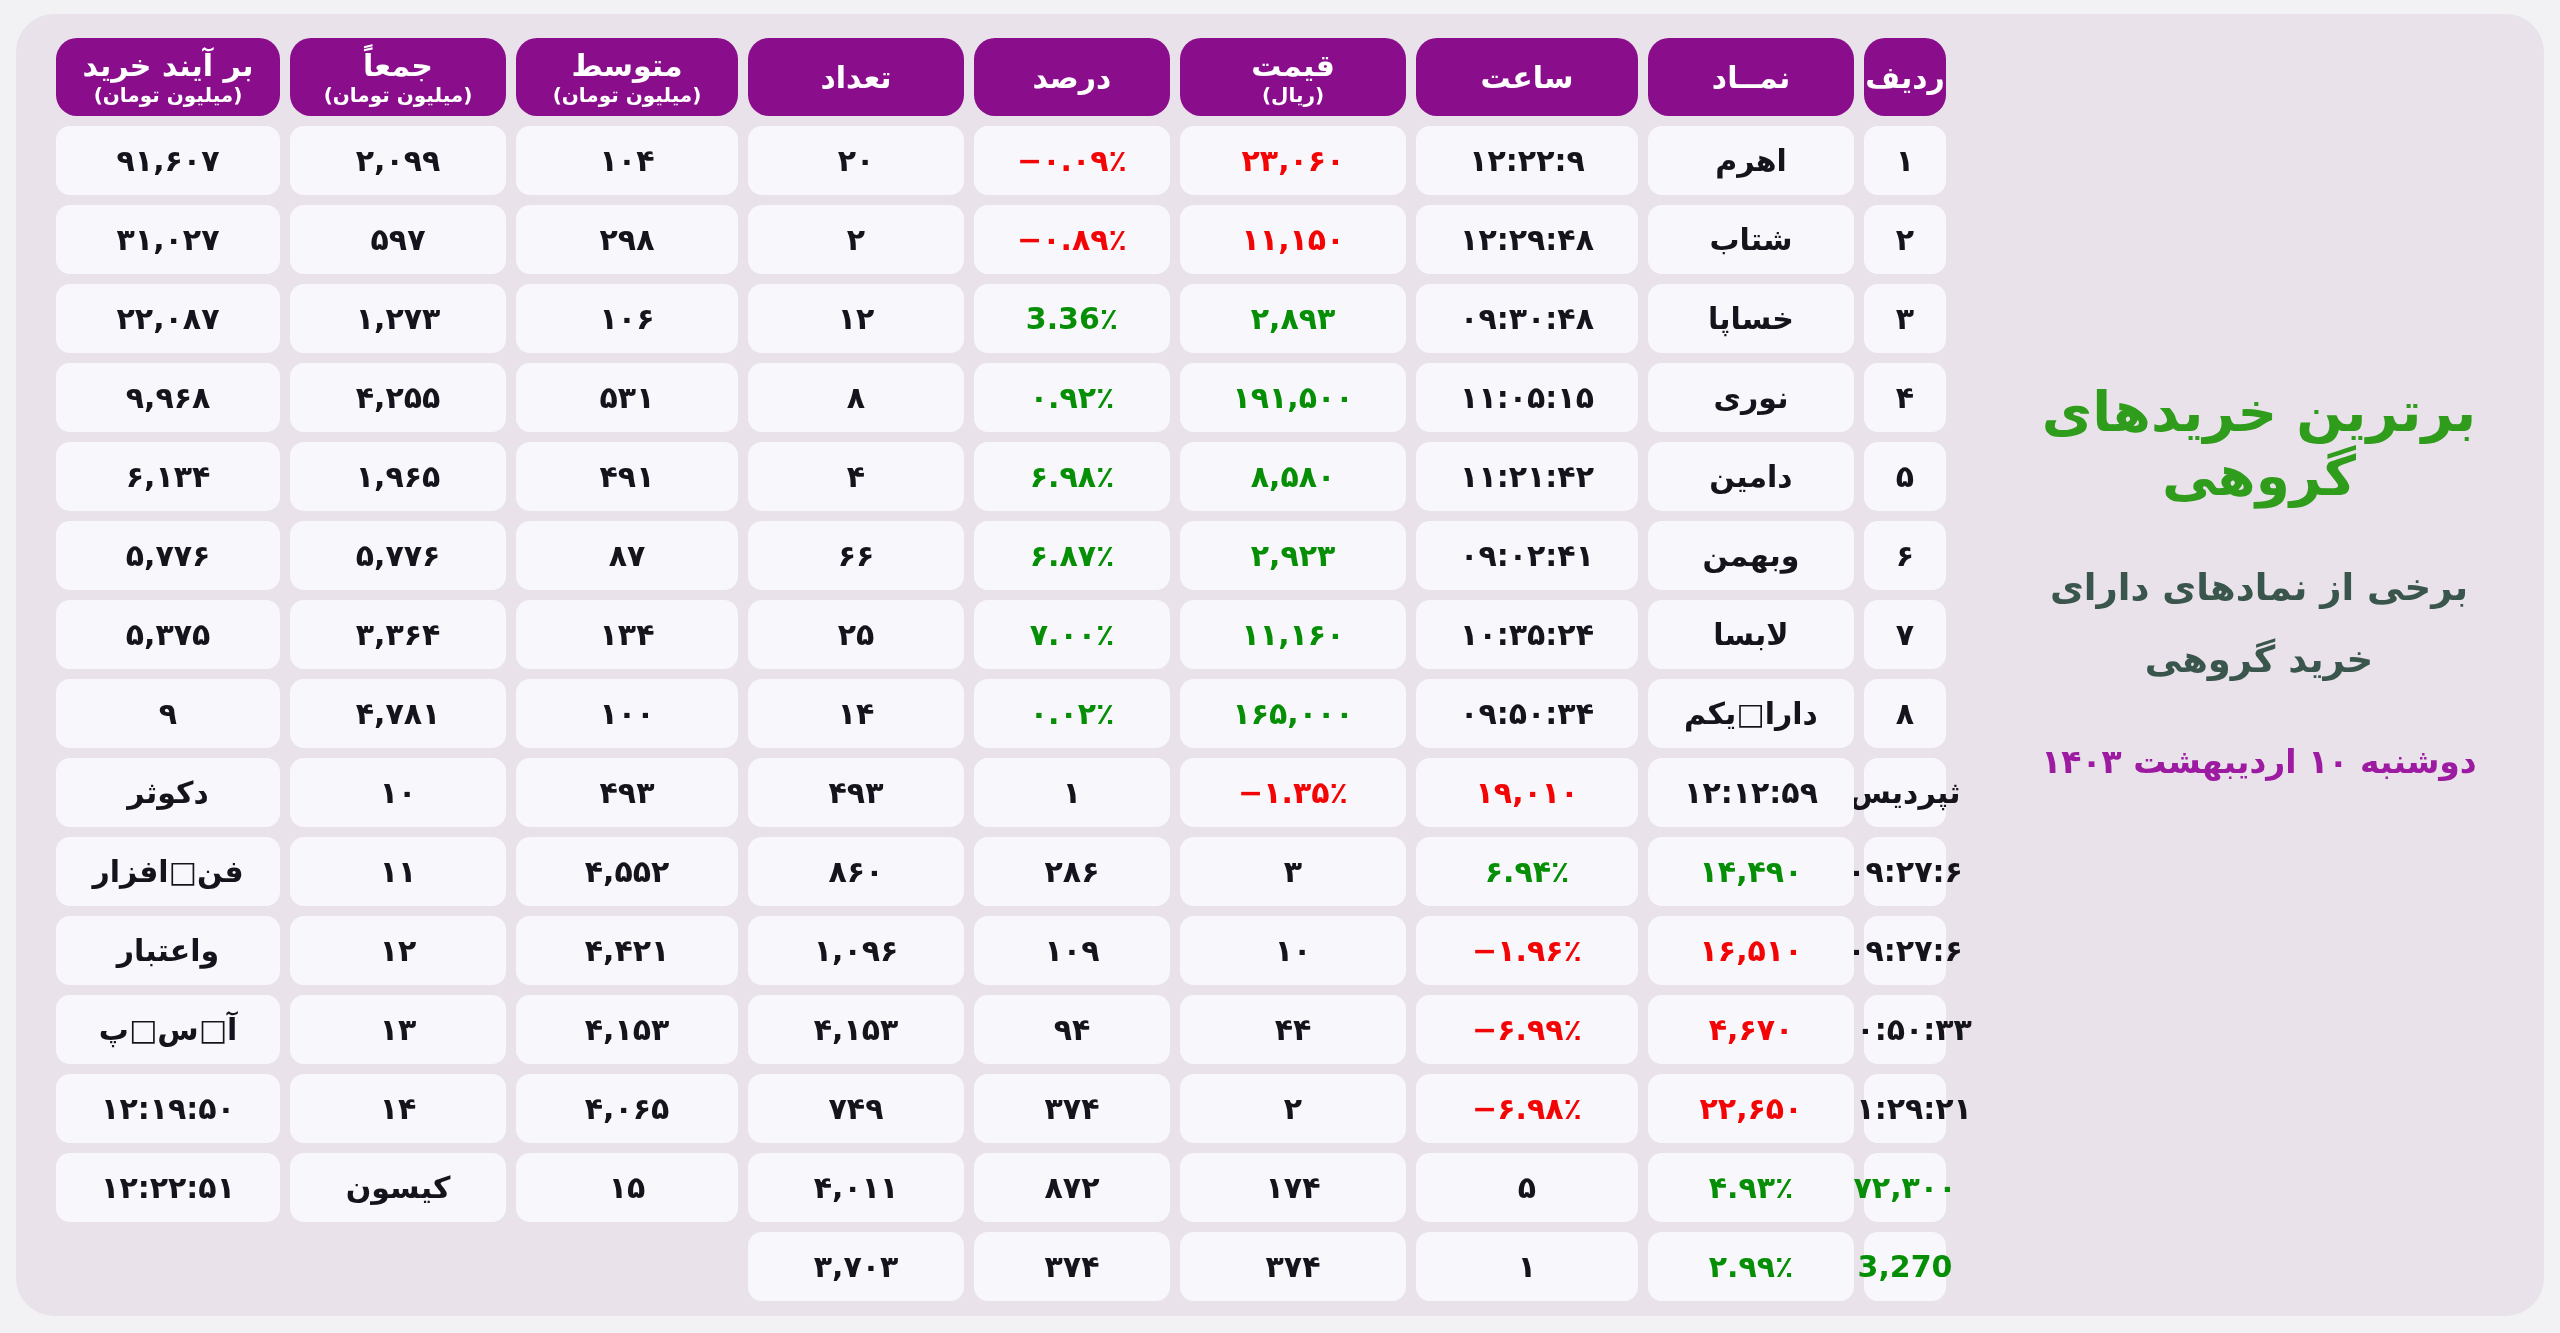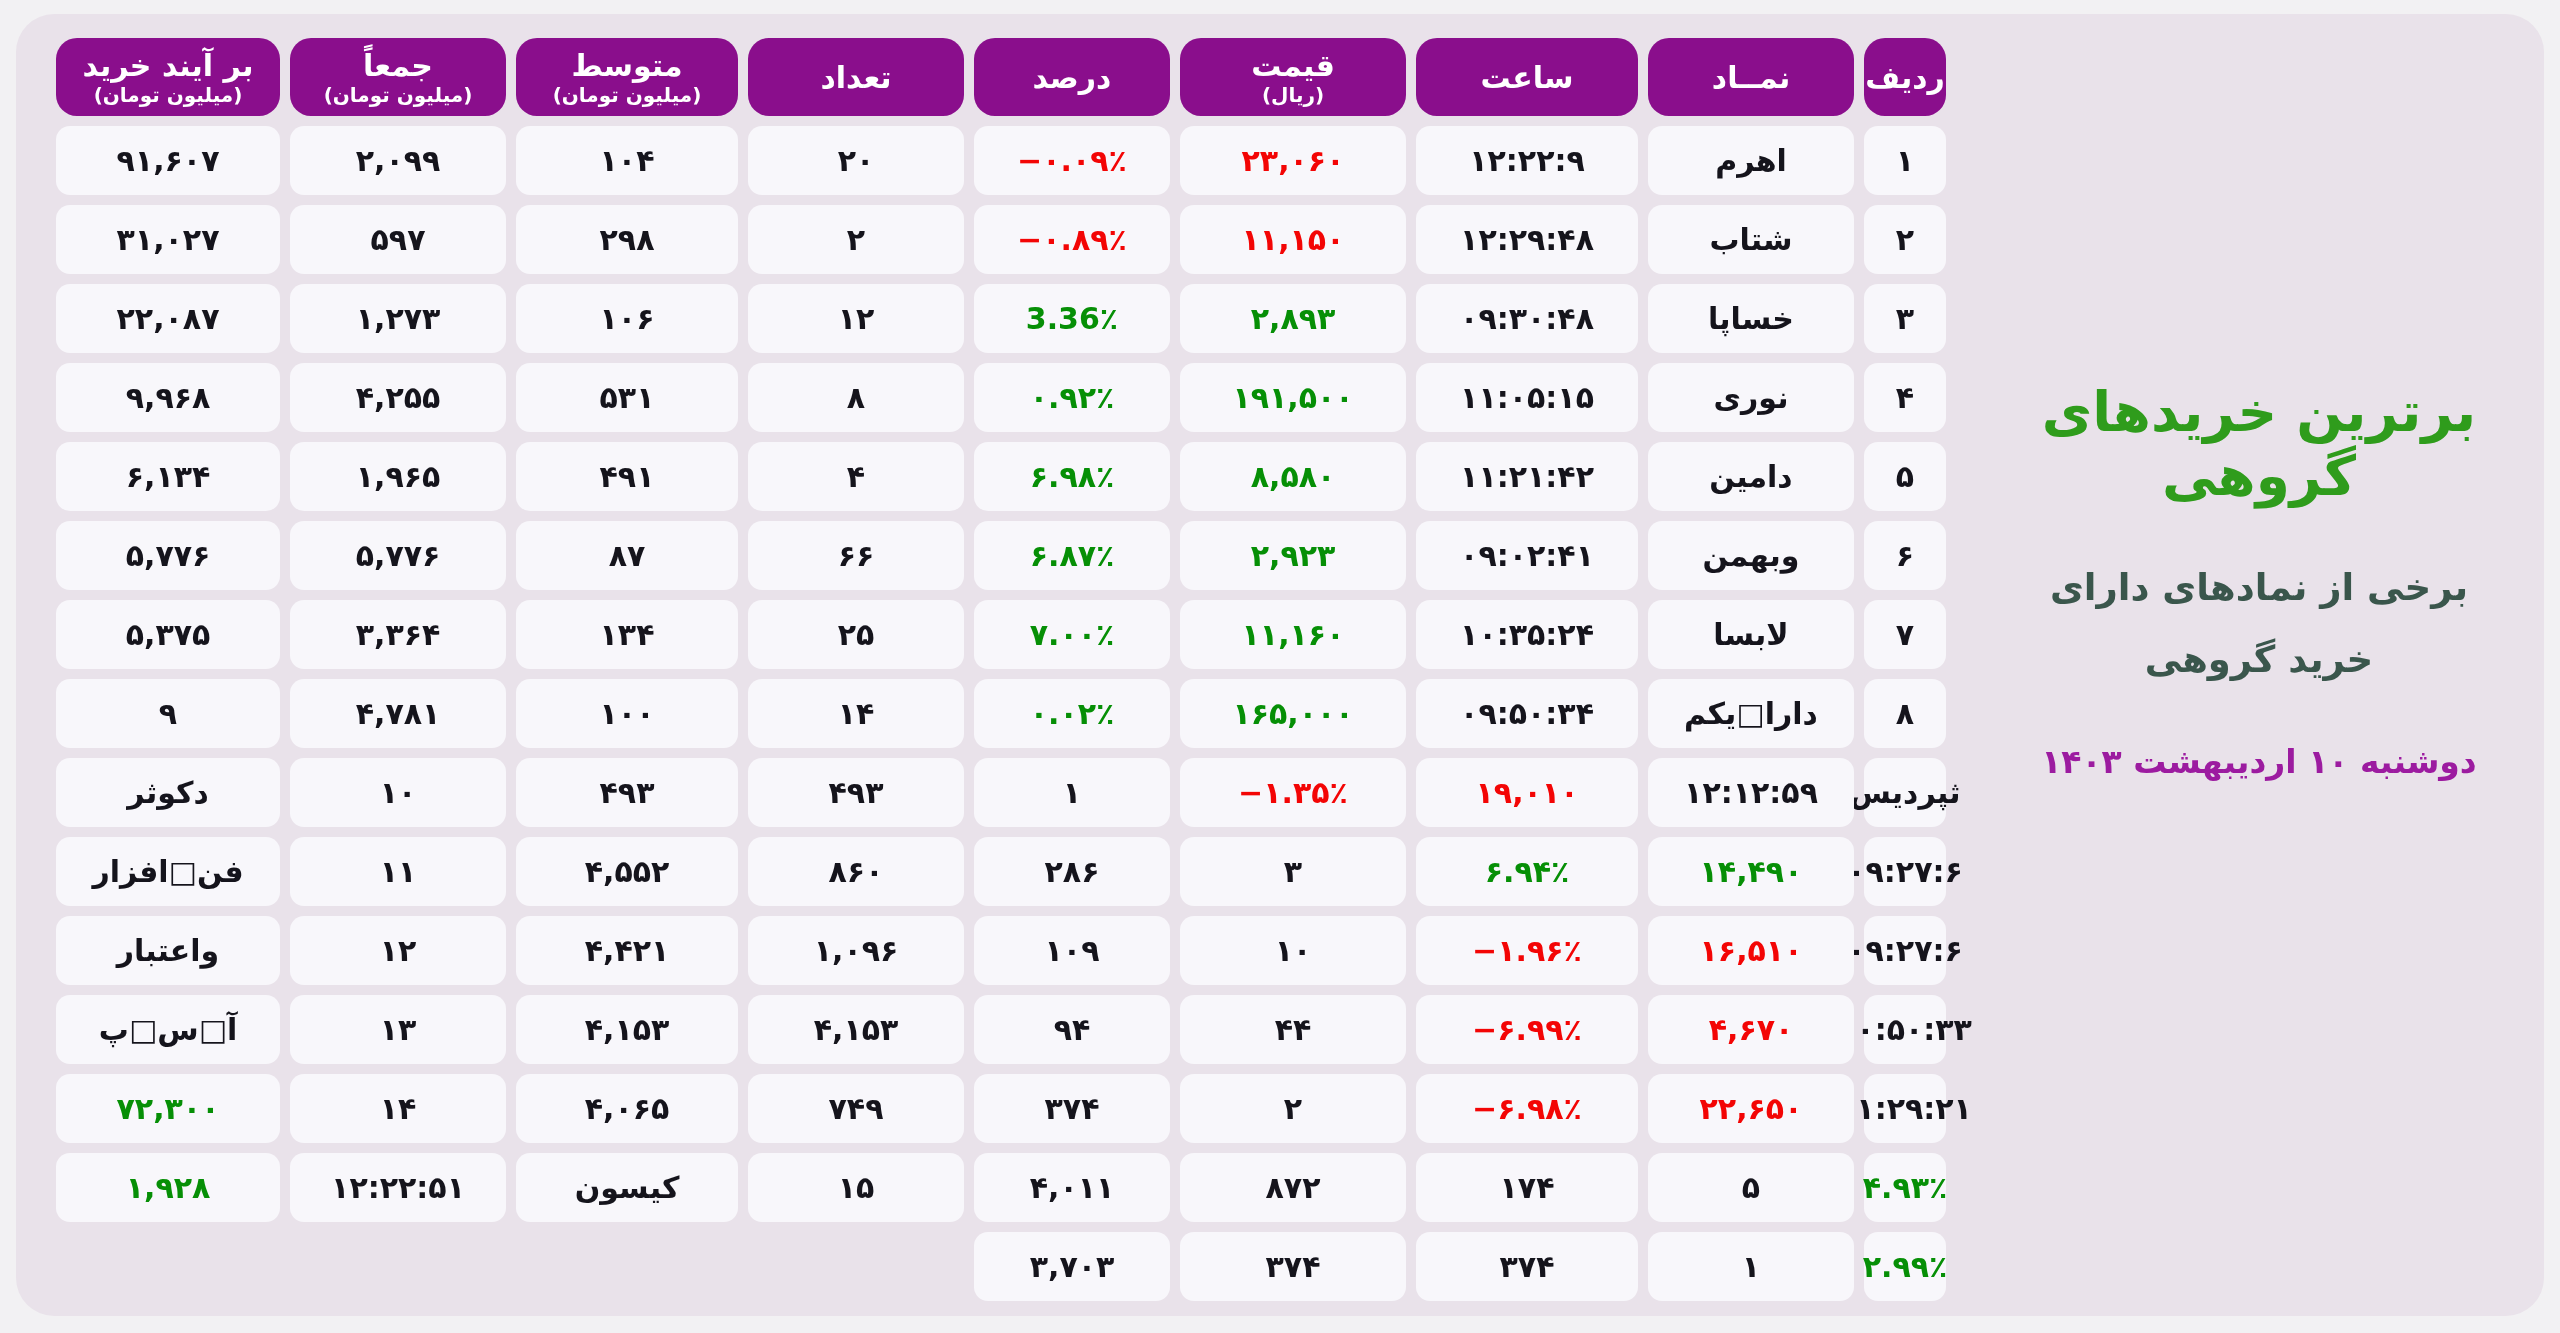--- a/index.html
+++ b/index.html
@@ -423,20 +423,23 @@
       </div>
       <div class="cell">
         <span class="num">۷۴۹</span>
       </div>
       <div class="cell">
         <span class="num">۴,۰۶۵</span>
       </div>
       <div class="cell">
         <span class="num">۱۴</span>
       </div>
+      <div class="cell">
+        <span class="num">۱۲:۱۹:۵۰</span>
+      </div>
       <div class="cell up">
         <span class="num">۷۲,۳۰۰</span>
       </div>
       <div class="cell up">
         <span class="num">۴.۹۳٪</span>
       </div>
       <div class="cell">
         <span class="num">۵</span>
       </div>
       <div class="cell">
@@ -451,21 +454,21 @@
       <div class="cell">
         <span class="num">۱۵</span>
       </div>
       <div class="cell">
         <span>کیسون</span>
       </div>
       <div class="cell">
         <span class="num">۱۲:۲۲:۵۱</span>
       </div>
       <div class="cell up">
-        <span class="num">۱,۹۲۸</span>
+        <span class="num">3,270</span>
       </div>
       <div class="cell up">
         <span class="num">۲.۹۹٪</span>
       </div>
       <div class="cell">
         <span class="num">۱</span>
       </div>
       <div class="cell">
         <span class="num">۳۷۴</span>
       </div>

